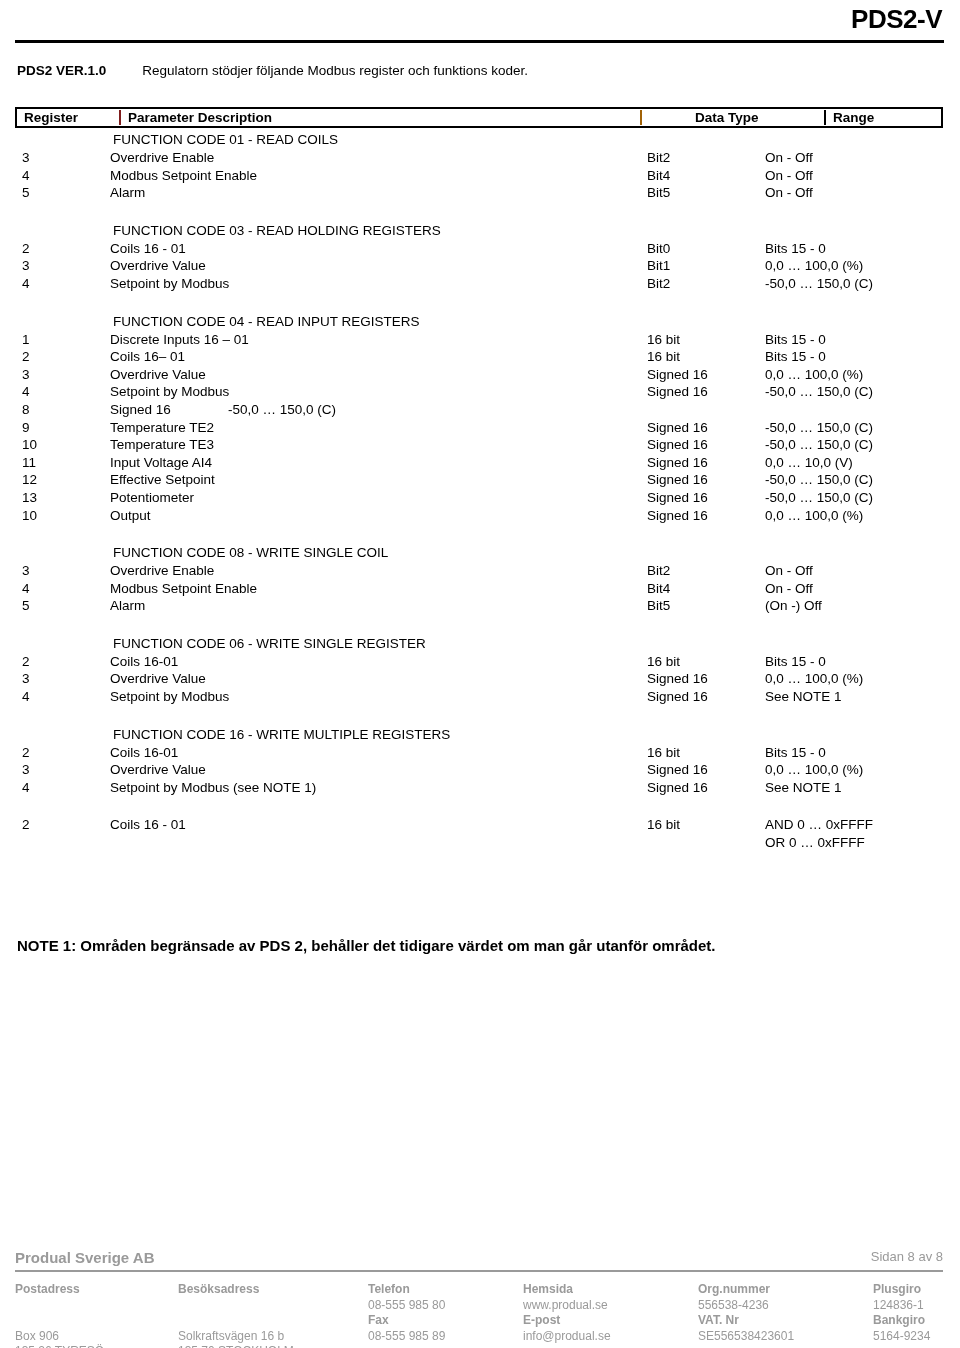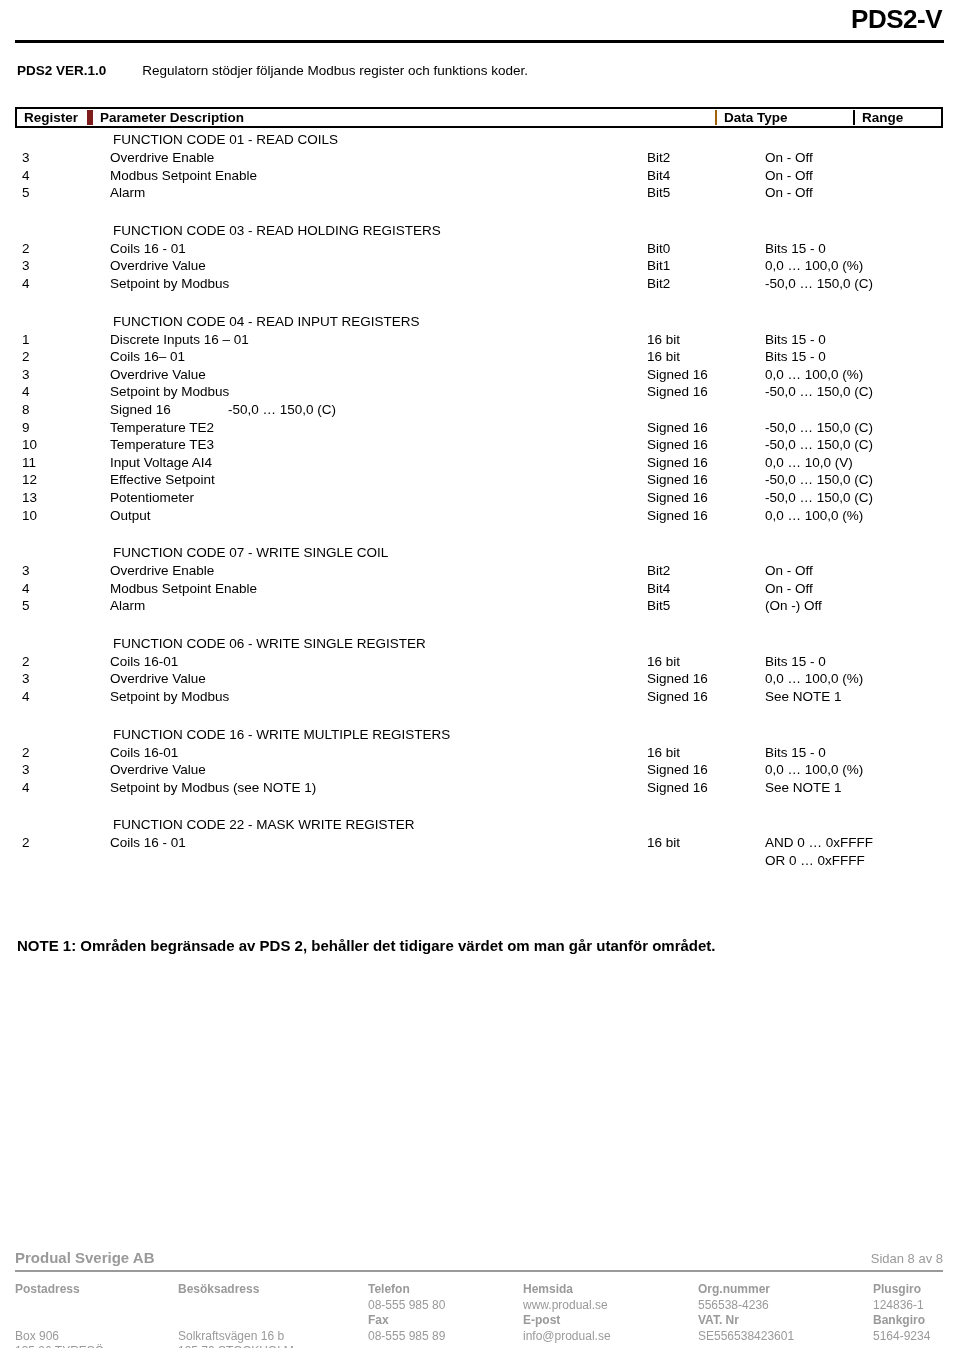--- a/index.html
+++ b/index.html
@@ -64,23 +64,23 @@
     font-weight: bold;
     font-size: 13.5px;
     box-sizing: border-box;
   }
   .thead .th {
     box-sizing: border-box;
     padding-left: 7px;
     white-space: nowrap;
     overflow: hidden;
   }
-  .th-register   { width: 76px;  border-right: 6px solid #7f1d1d; }
-  .th-parameter  { width: 624px; border-right: 2px solid #a16207; }
-  .th-datatype   { width: 138px; border-right: 2px solid #000; }
+  .th-register   { width: 104px;  border-right: 2px solid #7f1d1d; }
+  .th-parameter  { width: 521px; border-right: 2px solid #a16207; }
+  .th-datatype   { width: 138px; border-right: 2px solid #000; margin-left: 46px; }
   .th-range      { flex: 1; }
 
   
   #tbody {
     position: absolute;
     left: 0;
     top: 131px;
     width: 960px;
   }
   .section {
@@ -123,21 +123,21 @@
   #footer {
     position: absolute;
     left: 15px;
     top: 1249px;
     width: 928px;
     color: #9a9a9a;
   }
   #footer-top {
     display: flex;
     justify-content: space-between;
-    align-items: flex-end;
+    align-items: flex-start;
     font-size: 15px;
     padding-bottom: 4px;
   }
   #footer-company { font-weight: bold; }
   #footer-page    { font-weight: normal; font-size: 13px; margin-left: 32px; }
   #footer-rule {
     height: 2px;
     background: #9a9a9a;
   }
   #footer-cols {
@@ -281,21 +281,21 @@
         <div class="c-range">-50,0 … 150,0 (C)</div>
       </div>
       <div class="row">
         <div class="c-reg">10</div>
         <div class="c-desc">Output</div>
         <div class="c-type">Signed 16</div>
         <div class="c-range">0,0 … 100,0 (%)</div>
       </div>
     </div>
     <div class="section">
-      <div class="section-title">FUNCTION CODE 07 - WRITE SINGLE COIL</div>
+      <div class="section-title">FUNCTION CODE 08 - WRITE SINGLE COIL</div>
       <div class="row">
         <div class="c-reg">3</div>
         <div class="c-desc">Overdrive Enable</div>
         <div class="c-type">Bit2</div>
         <div class="c-range">On - Off</div>
       </div>
       <div class="row">
         <div class="c-reg">4</div>
         <div class="c-desc">Modbus Setpoint Enable</div>
         <div class="c-type">Bit4</div>
@@ -344,21 +344,20 @@
         <div class="c-range">0,0 … 100,0 (%)</div>
       </div>
       <div class="row">
         <div class="c-reg">4</div>
         <div class="c-desc">Setpoint by Modbus (see NOTE 1)</div>
         <div class="c-type">Signed 16</div>
         <div class="c-range">See NOTE 1</div>
       </div>
     </div>
     <div class="section">
-      <div class="section-title">FUNCTION CODE 22 - MASK WRITE REGISTER</div>
       <div class="row">
         <div class="c-reg">2</div>
         <div class="c-desc">Coils 16 - 01</div>
         <div class="c-type">16 bit</div>
         <div class="c-range">AND 0 … 0xFFFF</div>
       </div>
       <div class="row cont">
         <div class="c-reg"></div>
         <div class="c-desc"></div>
         <div class="c-type"></div>

